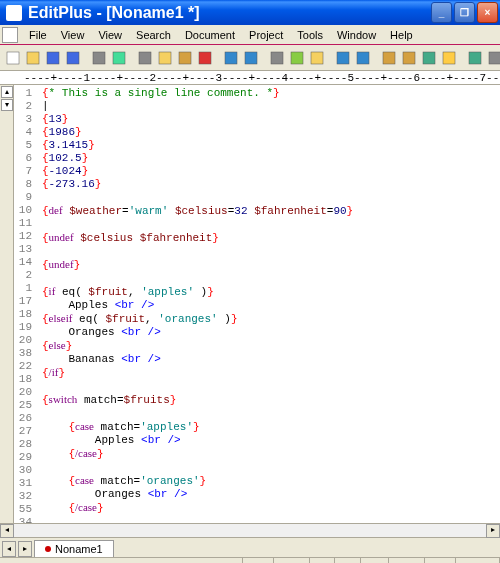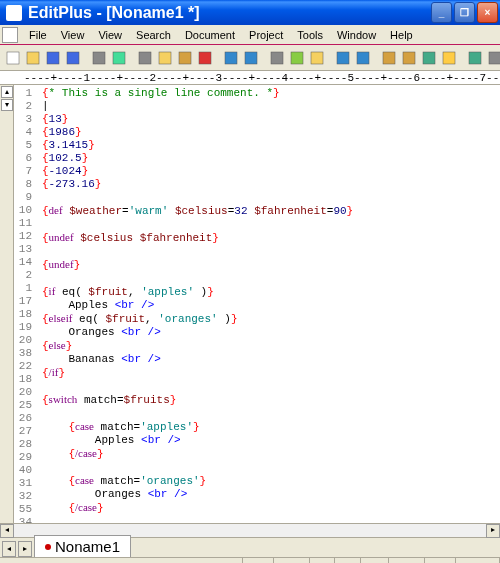--- a/index.html
+++ b/index.html
@@ -25,21 +25,21 @@
 .code { flex: 1; padding: 2px 4px; white-space: pre; }
 .c-paren { color: #ff0000; }
 .c-tag { color: #0000ff; }
 .c-str { color: #008080; }
 .c-var { color: #800000; margin-top: 14px; }
 .c-kw { color: #800080; font-family: Liberation Serif, serif; }
 .c-com { color: #008000; }
 .c-num { color: #000080; }
 .tabbar { background: #ece9d8; height: 20px; display: flex; align-items: flex-end; padding: 0 2px; border-top: 1px solid #aca899; }
 .tab-nav { width: 14px; height: 16px; background: #ece9d8; border: 1px solid #999; font-size: 8px; text-align: center; line-height: 14px; cursor: pointer; margin-right: 2px; }
-.tab { padding: 2px 10px; background: #ece9d8; border: 1px solid #999; border-bottom: none; cursor: pointer; display: flex; align-items: center; gap: 4px; font-size: 15px; margin-right: 2px; }
+.tab { padding: 2px 10px; background: #ece9d8; border: 1px solid #999; border-bottom: none; cursor: pointer; display: flex; align-items: center; gap: 4px; font-size: 11px; margin-right: 2px; }
 .tab.active { background: #fff; }
 .dot { width: 6px; height: 6px; border-radius: 50%; }
 .dot.red { background: #cc0000; }
 .dot.ylw { background: #ccaa00; }
 .statusbar { background: #ece9d8; height: 20px; display: flex; align-items: center; border-top: 1px solid #aca899; font-size: 11px; }
 .status-cell { padding: 2px 6px; border-right: 1px solid #aca899; height: 100%; display: flex; align-items: center; }
 .status-cell.main { flex: 1; }
 .status-cell.dim { color: #999; }
 .hscroll { height: 14px; background: #ece9d8; border-top: 1px solid #aca899; display: flex; }
 .hscroll-btn { width: 14px; height: 14px; background: #ece9d8; border: 1px solid #999; font-size: 8px; text-align: center; cursor: pointer; }
@@ -231,21 +231,21 @@
         <div>20</div>
         <div>38</div>
         <div>22</div>
         <div>18</div>
         <div>20</div>
         <div>25</div>
         <div>26</div>
         <div>27</div>
         <div>28</div>
         <div>29</div>
-        <div>40</div>
+        <div>30</div>
         <div>31</div>
         <div>32</div>
         <div>55</div>
         <div>34</div>
       </div>
     <div class="code" id="code"><div><span class="c-paren">{</span><span class="c-com">* This is a single line comment. *</span><span class="c-paren">}</span></div><div>|</div><div><span class="c-paren">{</span><span class="c-num">13</span><span class="c-paren">}</span></div><div><span class="c-paren">{</span><span class="c-num">1986</span><span class="c-paren">}</span></div><div><span class="c-paren">{</span><span class="c-num">3.1415</span><span class="c-paren">}</span></div><div><span class="c-paren">{</span><span class="c-num">102.5</span><span class="c-paren">}</span></div><div><span class="c-paren">{</span><span class="c-num">-1024</span><span class="c-paren">}</span></div><div><span class="c-paren">{</span><span class="c-num">-273.16</span><span class="c-paren">}</span></div><div>&nbsp;</div><div><span class="c-paren">{</span><span class="c-kw">def</span> <span class="c-var">$weather</span>=<span class="c-str">'warm'</span> <span class="c-var">$celsius</span>=<span class="c-num">32</span> <span class="c-var">$fahrenheit</span>=<span class="c-num">90</span><span class="c-paren">}</span></div><div>&nbsp;</div><div><span class="c-paren">{</span><span class="c-kw">undef</span> <span class="c-var">$celsius</span> <span class="c-var">$fahrenheit</span><span class="c-paren">}</span></div><div>&nbsp;</div><div><span class="c-paren">{</span><span class="c-kw">undef</span><span class="c-paren">}</span></div><div>&nbsp;</div><div><span class="c-paren">{</span><span class="c-kw">if</span> eq( <span class="c-var">$fruit</span>, <span class="c-str">'apples'</span> )<span class="c-paren">}</span></div><div>    Apples <span class="c-tag">&lt;br /&gt;</span></div><div><span class="c-paren">{</span><span class="c-kw">elseif</span> eq( <span class="c-var">$fruit</span>, <span class="c-str">'oranges'</span> )<span class="c-paren">}</span></div><div>    Oranges <span class="c-tag">&lt;br /&gt;</span></div><div><span class="c-paren">{</span><span class="c-kw">else</span><span class="c-paren">}</span></div><div>    Bananas <span class="c-tag">&lt;br /&gt;</span></div><div><span class="c-paren">{</span><span class="c-kw">/if</span><span class="c-paren">}</span></div><div>&nbsp;</div><div><span class="c-paren">{</span><span class="c-kw">switch</span> match=<span class="c-var">$fruits</span><span class="c-paren">}</span></div><div>&nbsp;</div><div>    <span class="c-paren">{</span><span class="c-kw">case</span> match=<span class="c-str">'apples'</span><span class="c-paren">}</span></div><div>        Apples <span class="c-tag">&lt;br /&gt;</span></div><div>    <span class="c-paren">{</span><span class="c-kw">/case</span><span class="c-paren">}</span></div><div>&nbsp;</div><div>    <span class="c-paren">{</span><span class="c-kw">case</span> match=<span class="c-str">'oranges'</span><span class="c-paren">}</span></div><div>        Oranges <span class="c-tag">&lt;br /&gt;</span></div><div>    <span class="c-paren">{</span><span class="c-kw">/case</span><span class="c-paren">}</span></div><div>&nbsp;</div><div>    <span class="c-paren">{</span><span class="c-kw">case</span><span class="c-paren">}</span></div></div>
   </div>
 </div>
 
 <div class="hscroll">

